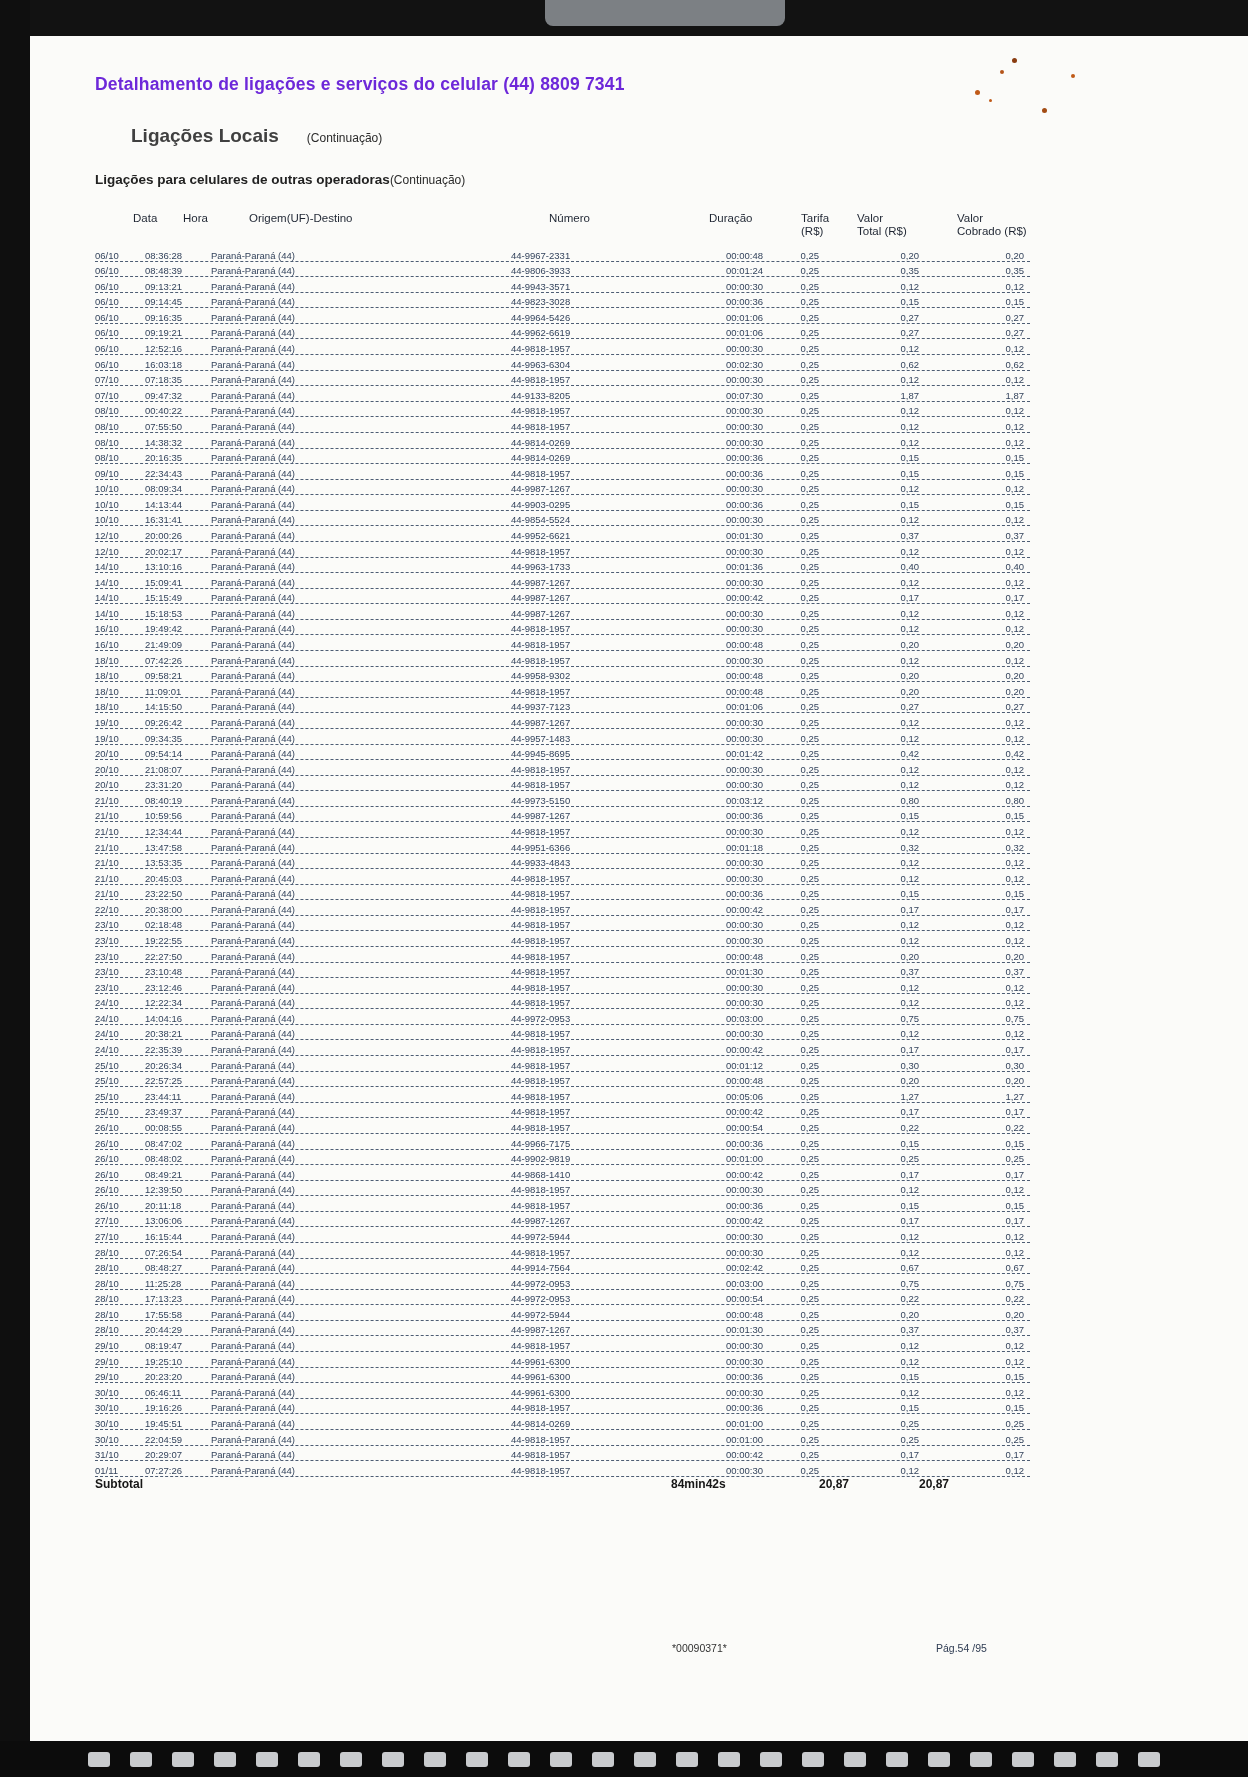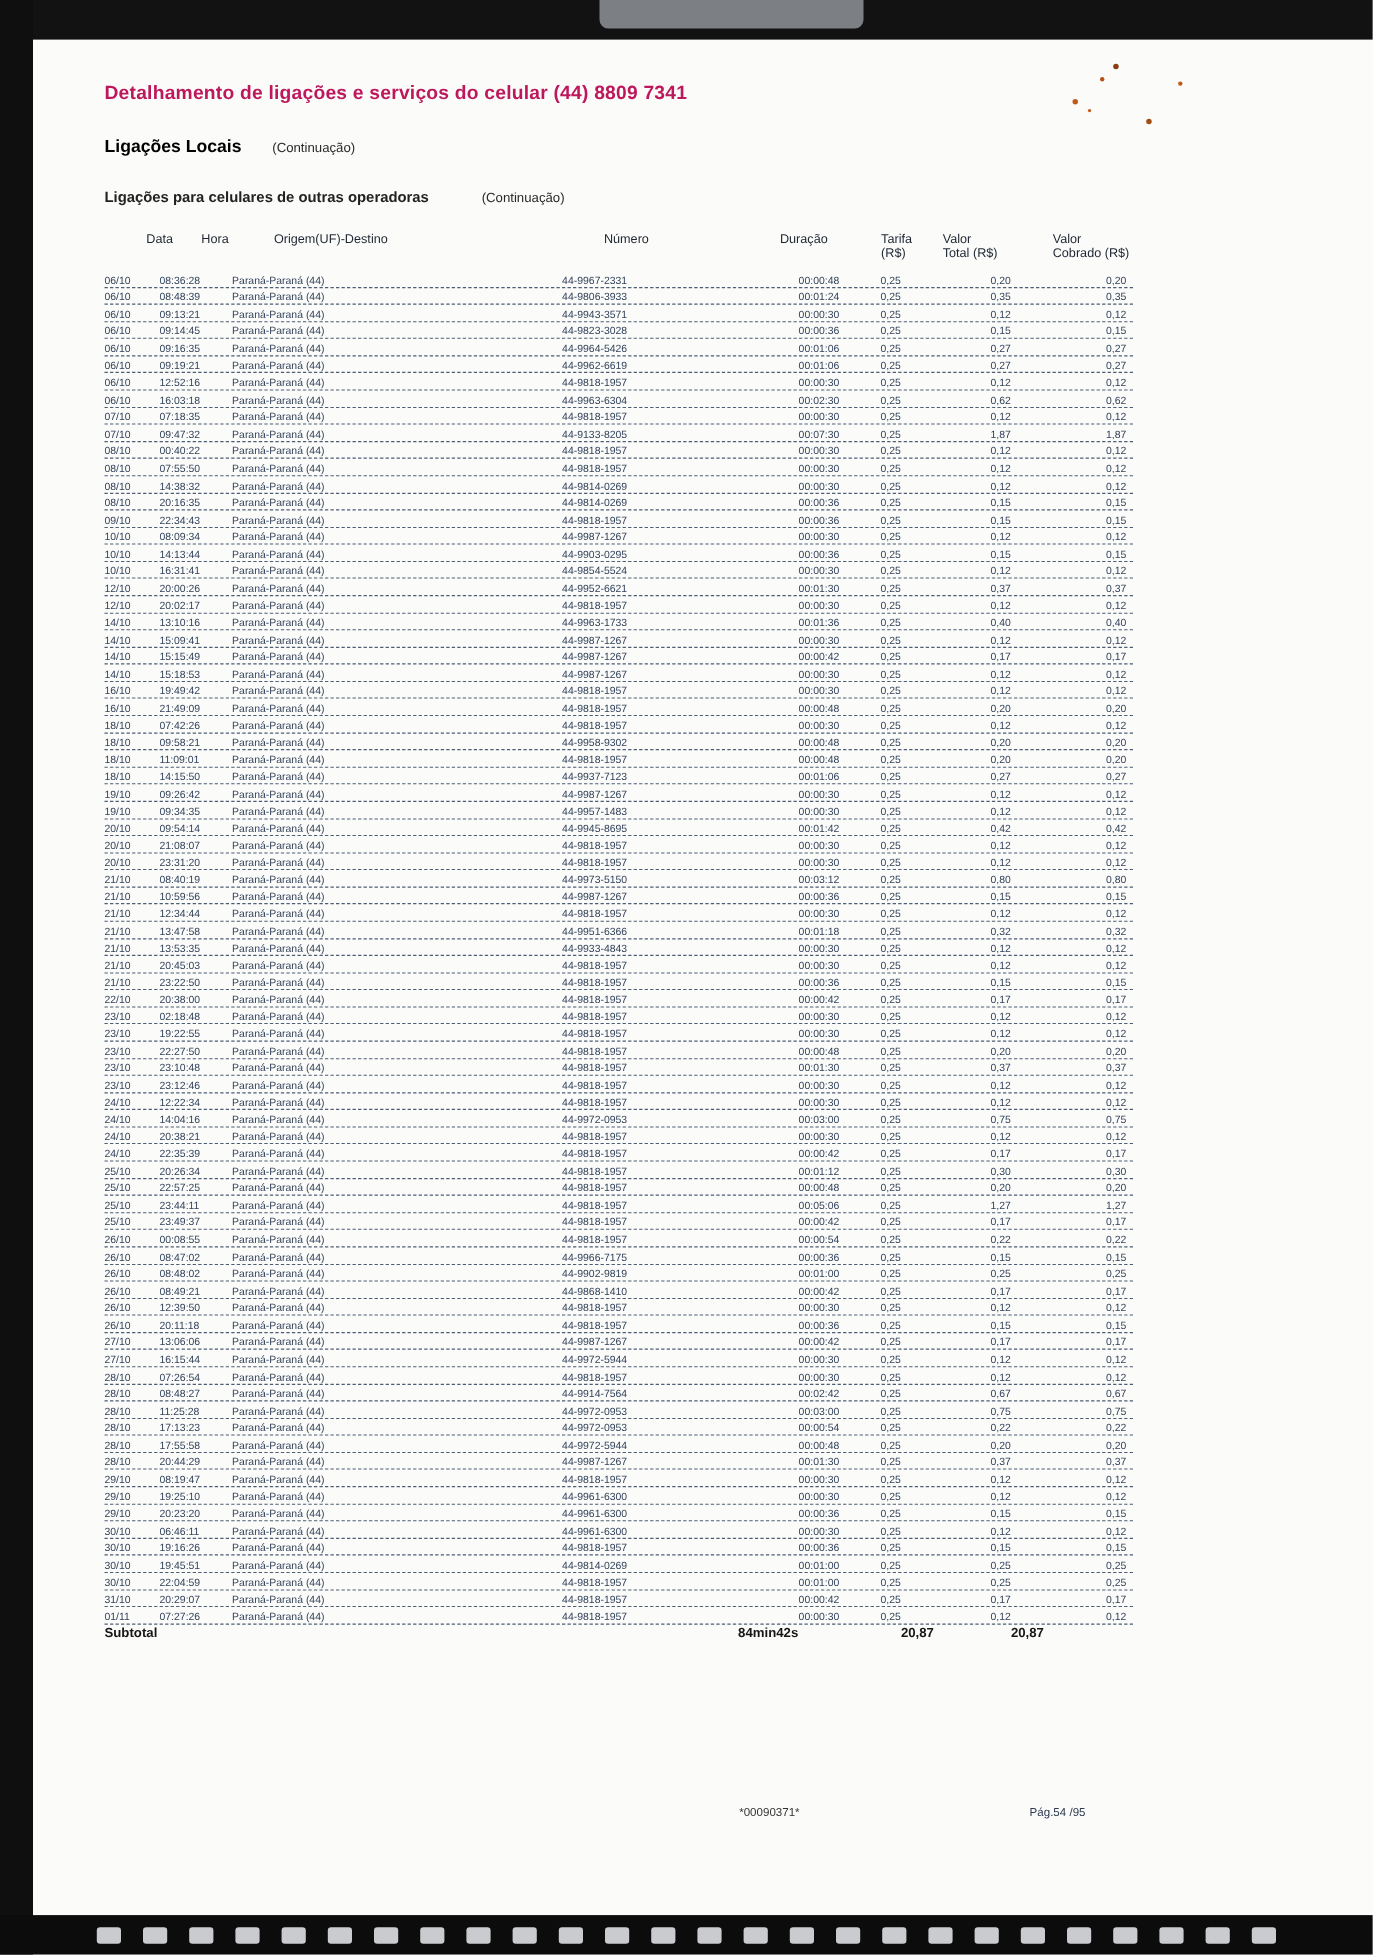--- a/index.html
+++ b/index.html
@@ -11,25 +11,25 @@
   }
   
   .top-bar{position:absolute;left:0;top:0;width:1248px;height:36px;background:#121212;}
   .top-bar-smudge{position:absolute;left:545px;top:0;width:240px;height:26px;background:#8f9499;opacity:.85;border-radius:0 0 8px 8px;}
   .left-bar{position:absolute;left:0;top:0;width:30px;height:1777px;background:#0f0f0f;}
   .film-strip{position:absolute;left:0;top:1741px;width:1248px;height:36px;background:#0c0c0c;display:flex;align-items:center;gap:20px;padding-left:88px;box-sizing:border-box;}
   .film-hole{width:22px;height:15px;background:#c9cbce;border-radius:3px;flex:0 0 auto;}
   .speck{position:absolute;border-radius:50%;}
 
   
-  .doc-title{position:absolute;left:95px;top:74px;font-size:17.5px;font-weight:bold;letter-spacing:.2px;color:#be185d;}
+  .doc-title{position:absolute;left:95px;top:74px;font-size:17.5px;font-weight:bold;letter-spacing:.2px;color:#6d28d9;}
   .section-line{position:absolute;left:95px;top:125px;display:flex;align-items:baseline;gap:28px;}
-  .section-label{font-size:16px;font-weight:bold;color:#000000;}
+  .section-label{font-size:19px;font-weight:bold;color:#404040;margin-left:36px;}
   .section-note{font-size:12px;color:#2a2a2a;}
-  .subsection-line{position:absolute;left:95px;top:172px;display:flex;align-items:baseline;gap:48px;}
+  .subsection-line{position:absolute;left:95px;top:172px;display:flex;align-items:baseline;}
   .subsection-label{font-size:13.5px;font-weight:bold;color:#222;}
   .subsection-note{font-size:12px;color:#2a2a2a;}
 
   
   .tbl{position:absolute;left:95px;top:212px;width:935px;}
   .grid{display:grid;grid-template-columns:50px 66px 300px 160px 92px 56px 100px 105px;}
   .hdr{font-size:11.5px;color:#1f2633;line-height:13px;margin-left:38px;}
   .hdr .c{padding:0;}
   .hdr .r{text-align:left;}
   .rows{margin-top:8px;}

